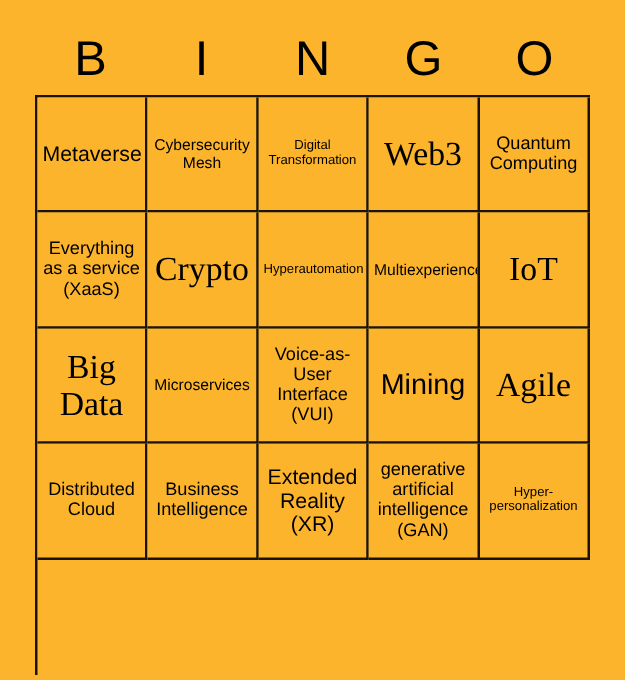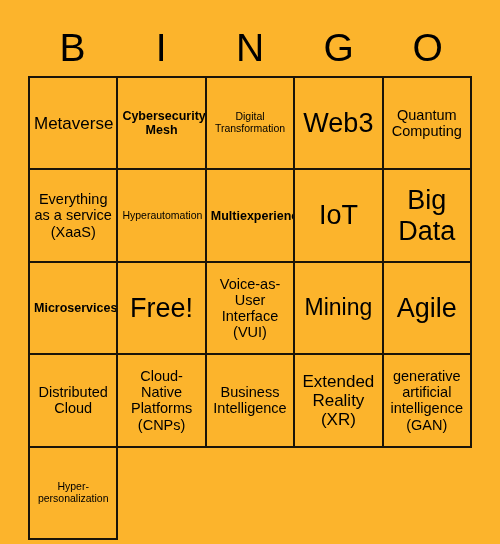--- a/index.html
+++ b/index.html
@@ -67,25 +67,25 @@
     overflow: hidden;
     background: #FCB42C;
   }
   .cell span {
     display: block;
     width: 100%;
     line-height: 1.12;
   }
   
   .sz-xs  { font-size: 10.5px; }
-  .sz-s   { font-size: 12.5px; font-weight: bold; }
+  .sz-s   { font-size: 12.5px; }
   .sz-m   { font-size: 14.5px; }
   .sz-l   { font-size: 17px; }
   .sz-xl  { font-size: 23px; }
-  .sz-xxl { font-size: 27px; }
+  .sz-xxl { font-size: 27px; font-family: Liberation Serif, serif; }
 </style>
 </head>
 <body>
 
 <div id="card">
 
   <div id="header">
       <div class="header-letter">B</div>
       <div class="header-letter">I</div>
       <div class="header-letter">N</div>
@@ -106,51 +106,48 @@
       <div class="cell">
         <span class="sz-xxl">Web3</span>
       </div>
       <div class="cell">
         <span class="sz-m">Quantum Computing</span>
       </div>
       <div class="cell">
         <span class="sz-m">Everything as a service (XaaS)</span>
       </div>
       <div class="cell">
+        <span class="sz-xxl">Crypto</span>
+      </div>
+      <div class="cell">
         <span class="sz-xs">Hyperautomation</span>
       </div>
       <div class="cell">
         <span class="sz-s">Multiexperience</span>
       </div>
       <div class="cell">
         <span class="sz-xxl">IoT</span>
       </div>
       <div class="cell">
         <span class="sz-xxl">Big Data</span>
       </div>
       <div class="cell">
         <span class="sz-s">Microservices</span>
       </div>
       <div class="cell">
-        <span class="sz-xxl">Free!</span>
-      </div>
-      <div class="cell">
         <span class="sz-m">Voice-as-User Interface (VUI)</span>
       </div>
       <div class="cell">
         <span class="sz-xl">Mining</span>
       </div>
       <div class="cell">
         <span class="sz-xxl">Agile</span>
       </div>
       <div class="cell">
         <span class="sz-m">Distributed Cloud</span>
-      </div>
-      <div class="cell">
-        <span class="sz-m">Cloud-Native Platforms (CNPs)</span>
       </div>
       <div class="cell">
         <span class="sz-m">Business Intelligence</span>
       </div>
       <div class="cell">
         <span class="sz-l">Extended Reality (XR)</span>
       </div>
       <div class="cell">
         <span class="sz-m">generative artificial intelligence (GAN)</span>
       </div>

